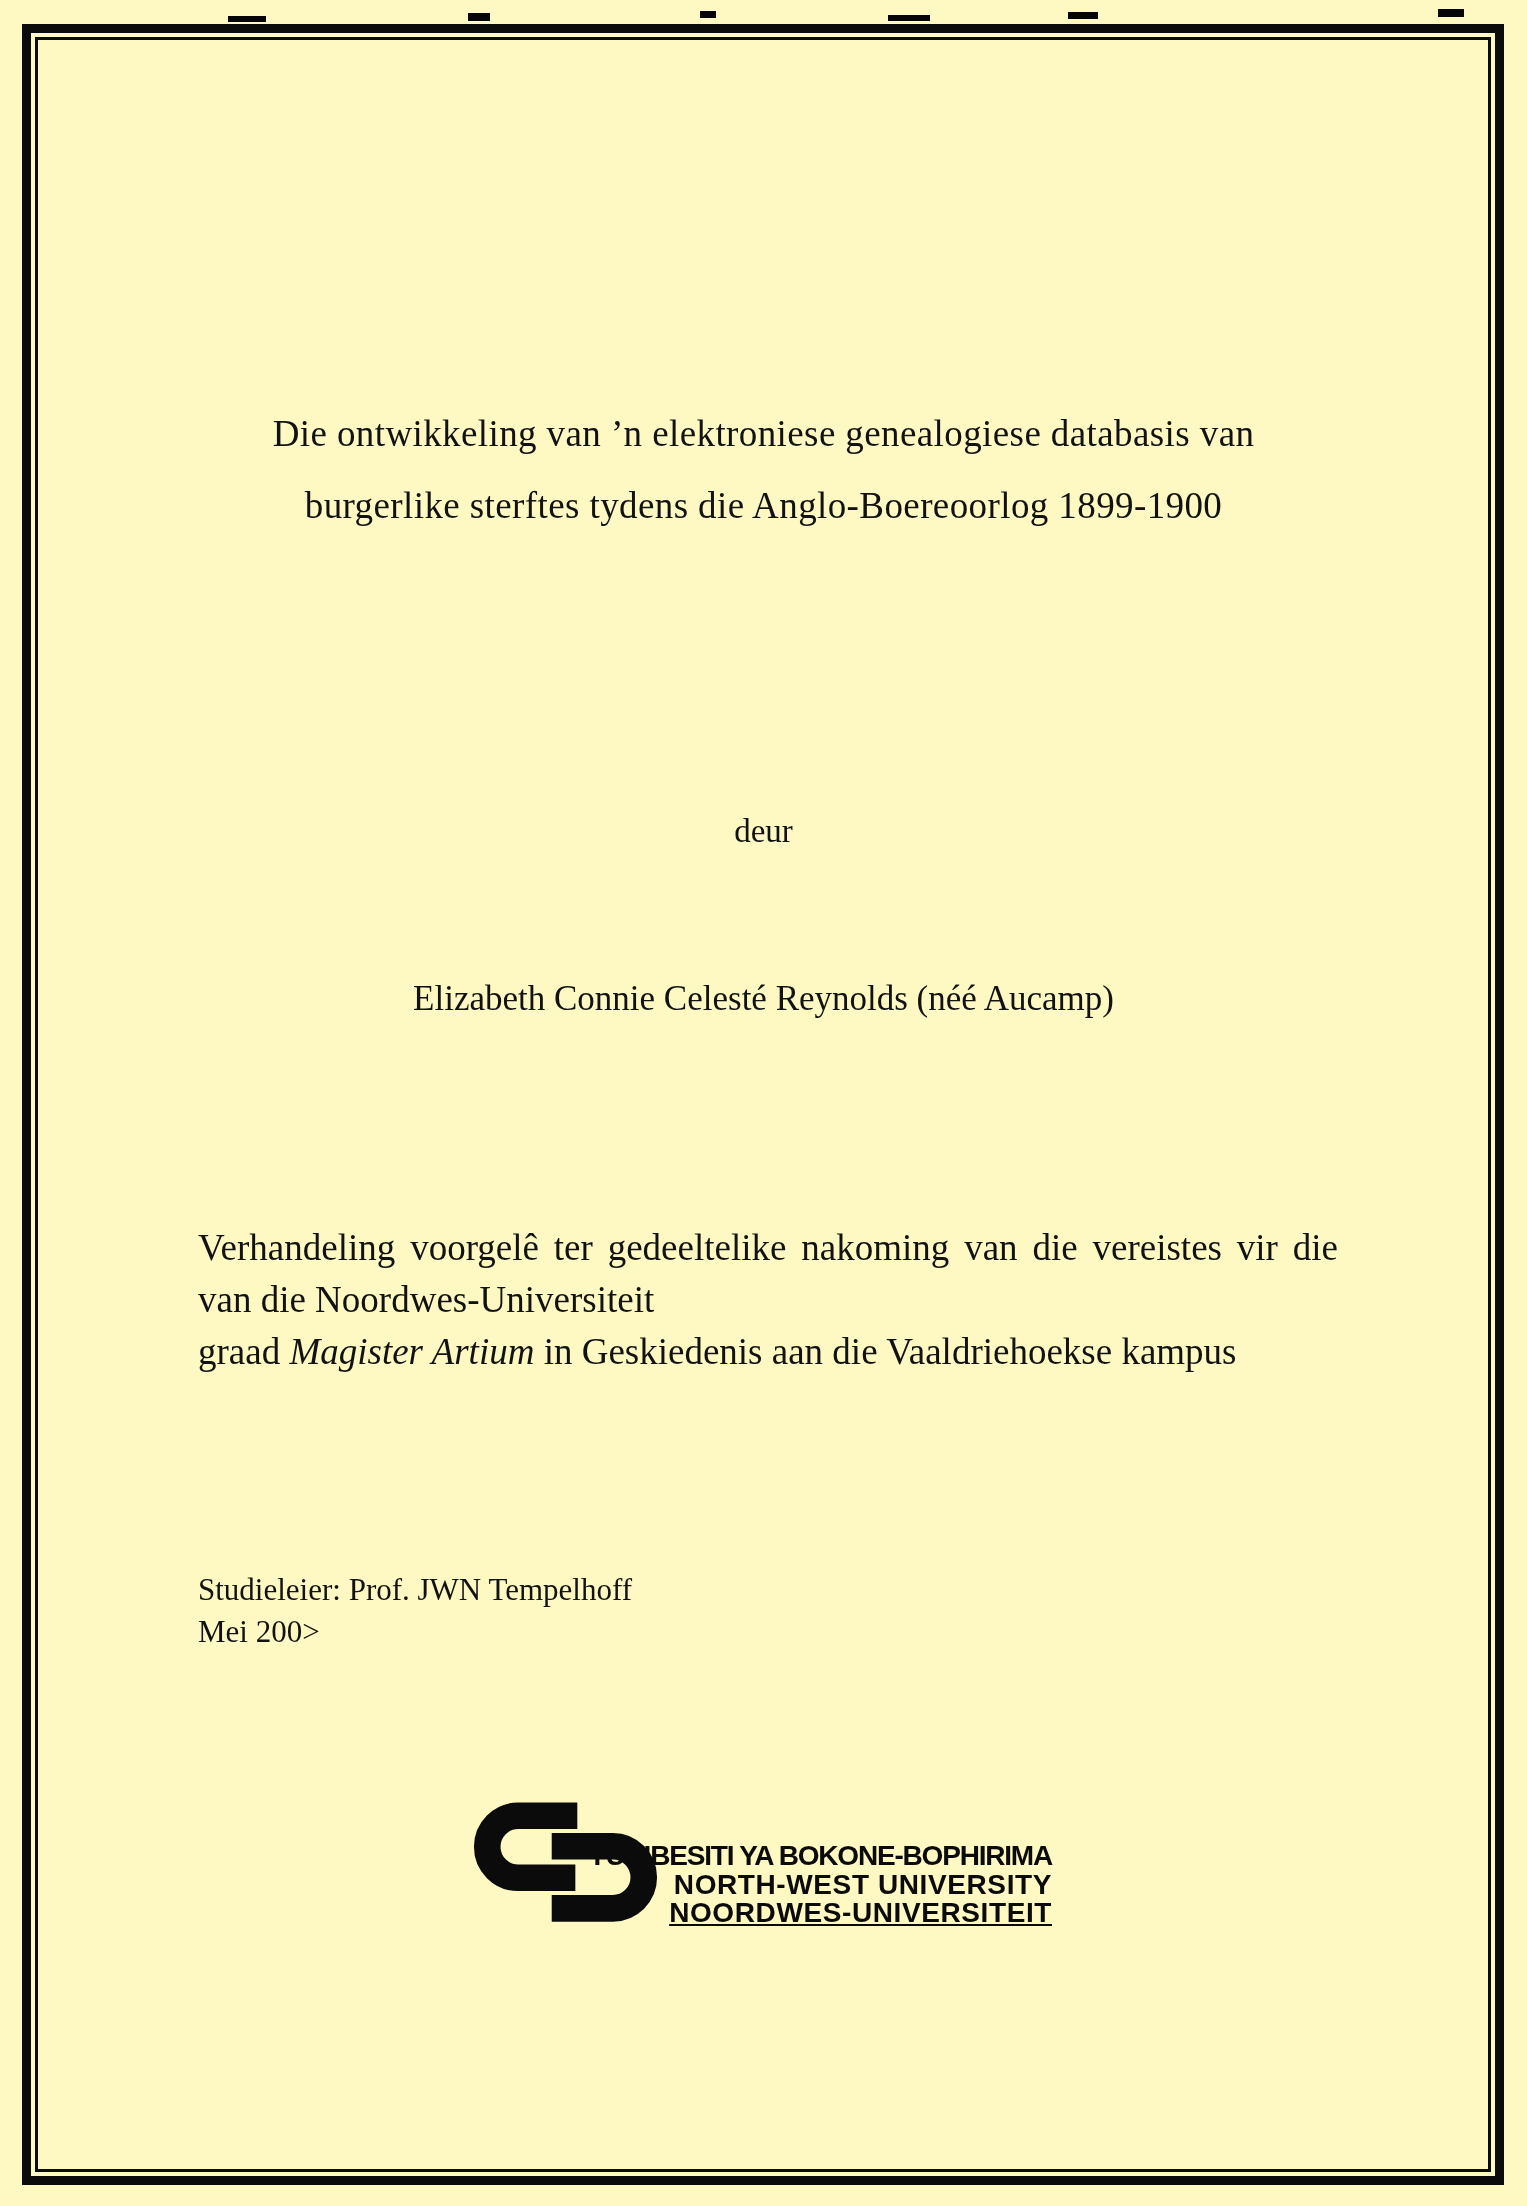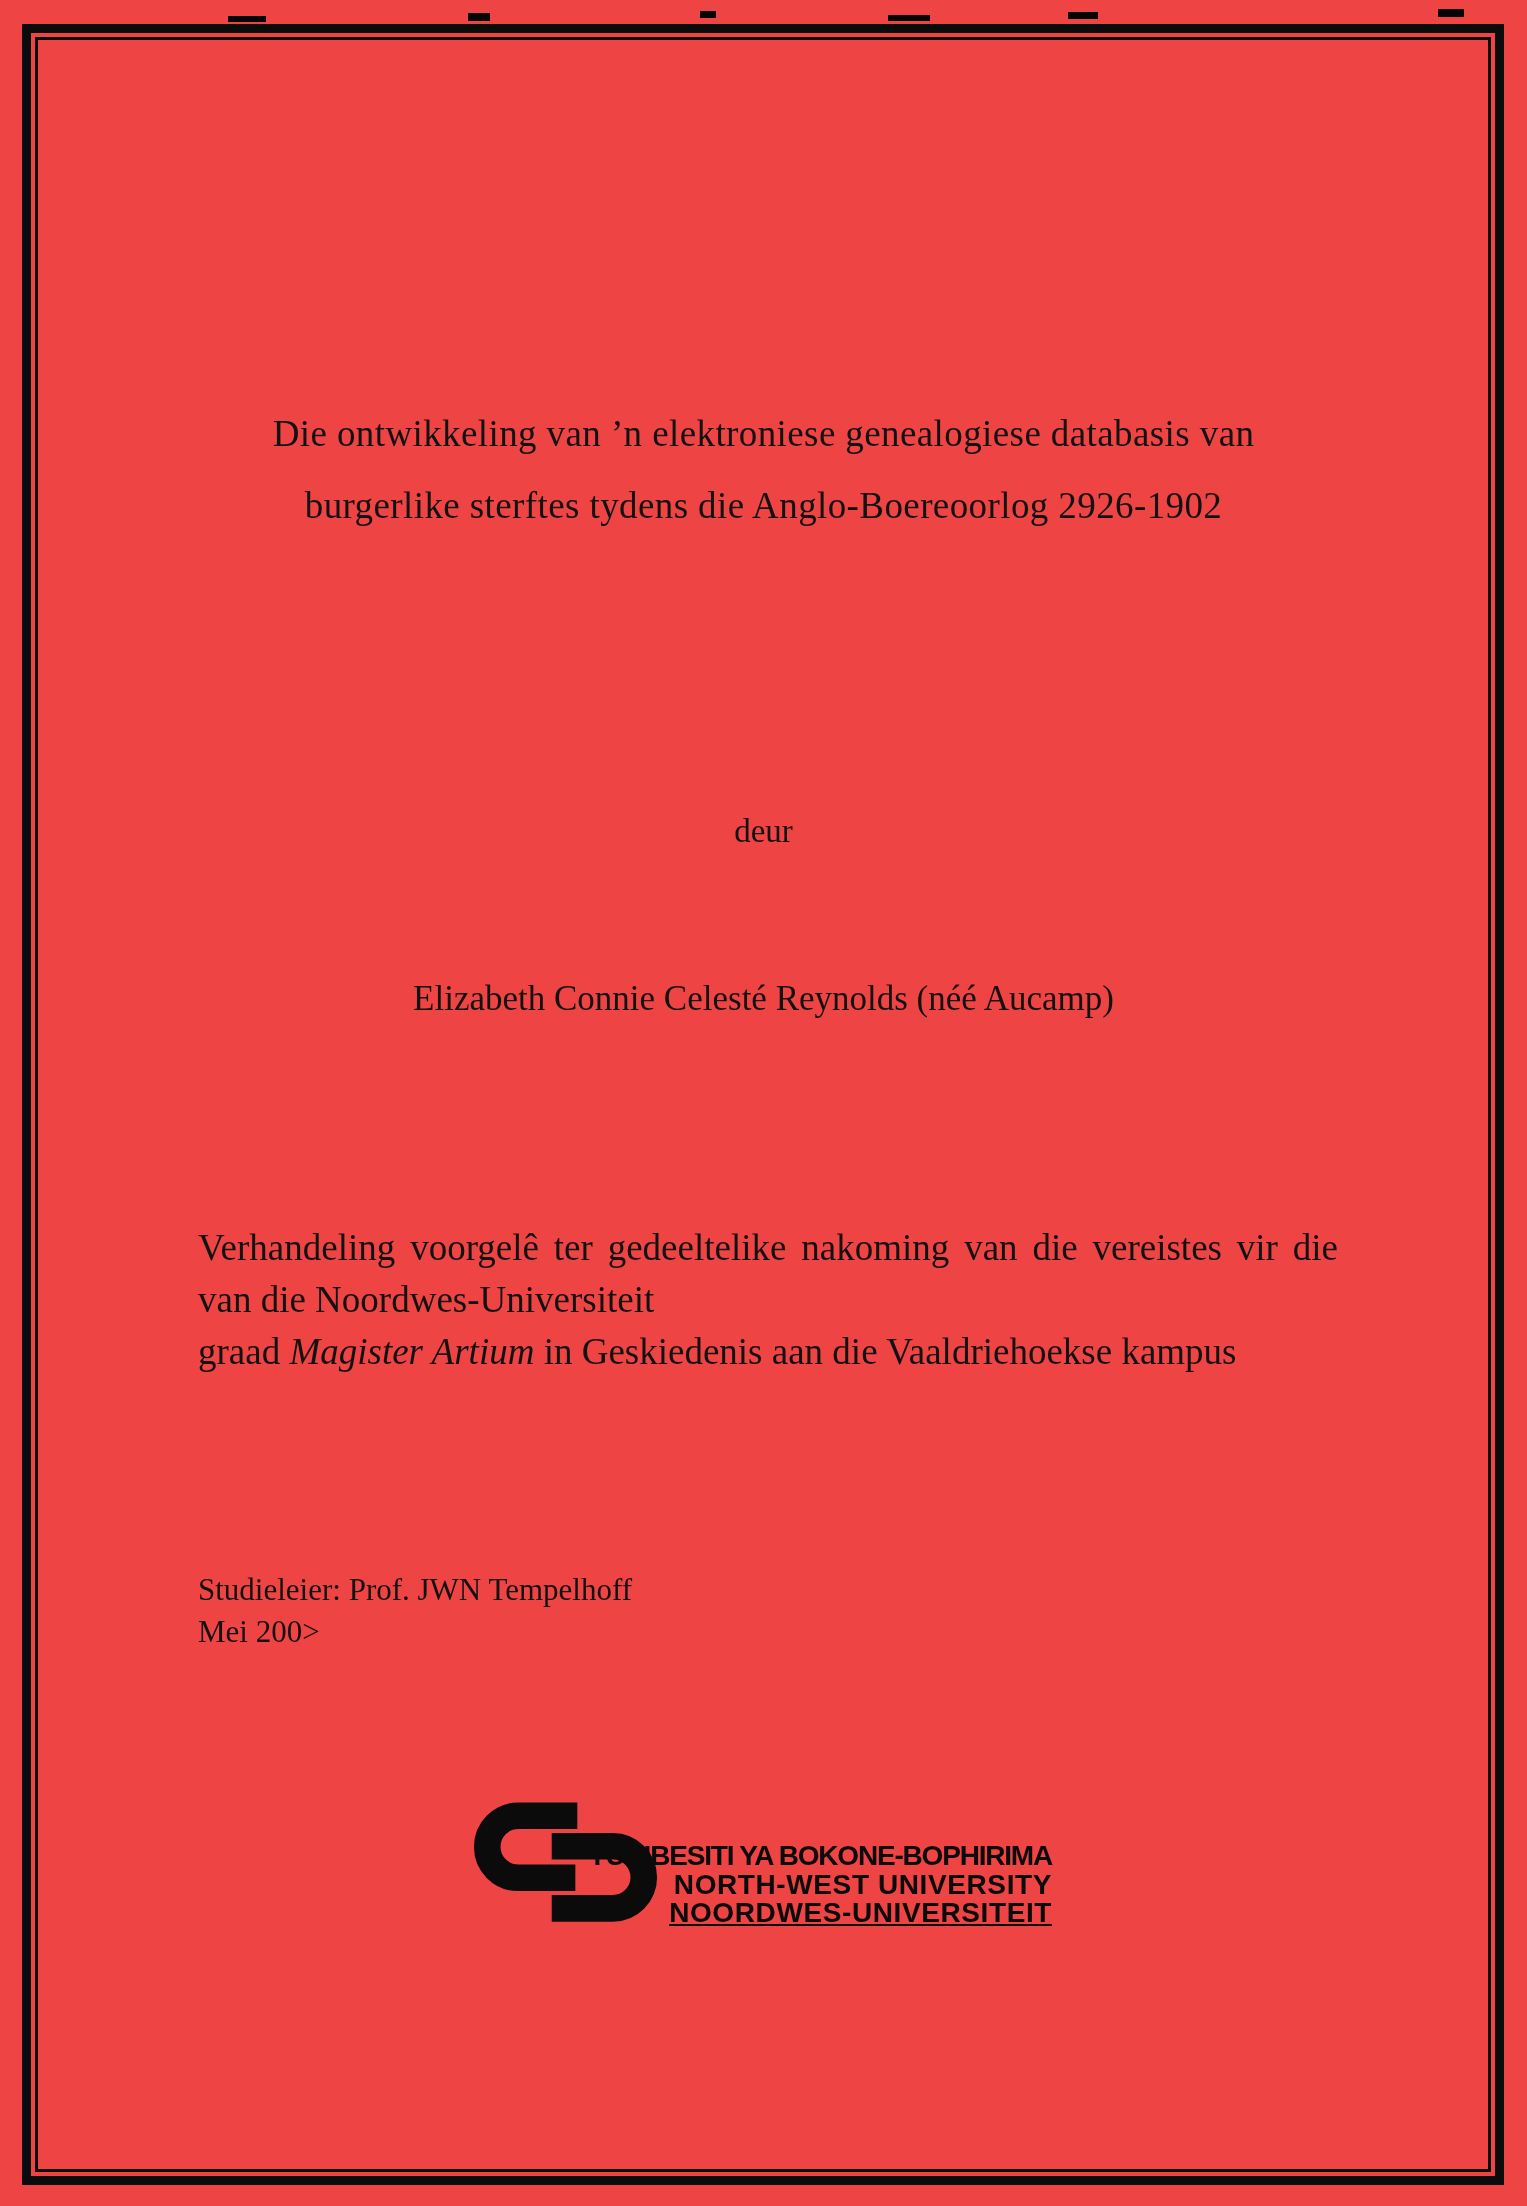--- a/index.html
+++ b/index.html
@@ -1,20 +1,20 @@
 <!DOCTYPE html>
 <html><head>
 <meta charset="utf-8">
 <style>
   html,body { margin:0; padding:0; background:#e8e8e8; }
   .page {
     position:relative;
     width:1527px; height:2206px;
     margin:0 auto;
-    background:#ef4444;
+    background:#fef9c3;
     color:#121212;
     font-family:"Liberation Serif", serif;
     overflow:hidden;
   }
   .frame-outer {
     position:absolute; left:22px; top:24px;
     width:1482px; height:2161px;
     border:9px solid #0b0b0b;
     box-sizing:border-box;
   }
@@ -89,21 +89,21 @@
 
   <div class="noise n1"></div>
   <div class="noise n2"></div>
   <div class="noise n3"></div>
   <div class="noise n4"></div>
   <div class="noise n5"></div>
   <div class="noise n6"></div>
 
   <div class="title">
     <div>Die ontwikkeling van ’n elektroniese genealogiese databasis van</div>
-    <div>burgerlike sterftes tydens die Anglo-Boereoorlog 2926-1902</div>
+    <div>burgerlike sterftes tydens die Anglo-Boereoorlog 1899-1900</div>
   </div>
 
   <div class="byline">deur</div>
 
   <div class="author">Elizabeth Connie Celesté Reynolds (néé Aucamp)</div>
 
   <div class="submission">
     <div class="justified">Verhandeling voorgelê ter gedeeltelike nakoming van die vereistes vir die</div>
     <div>van die Noordwes-Universiteit</div>
     <div><span>graad </span><span class="it">Magister Artium</span><span> in Geskiedenis aan die Vaaldriehoekse kampus</span></div>

